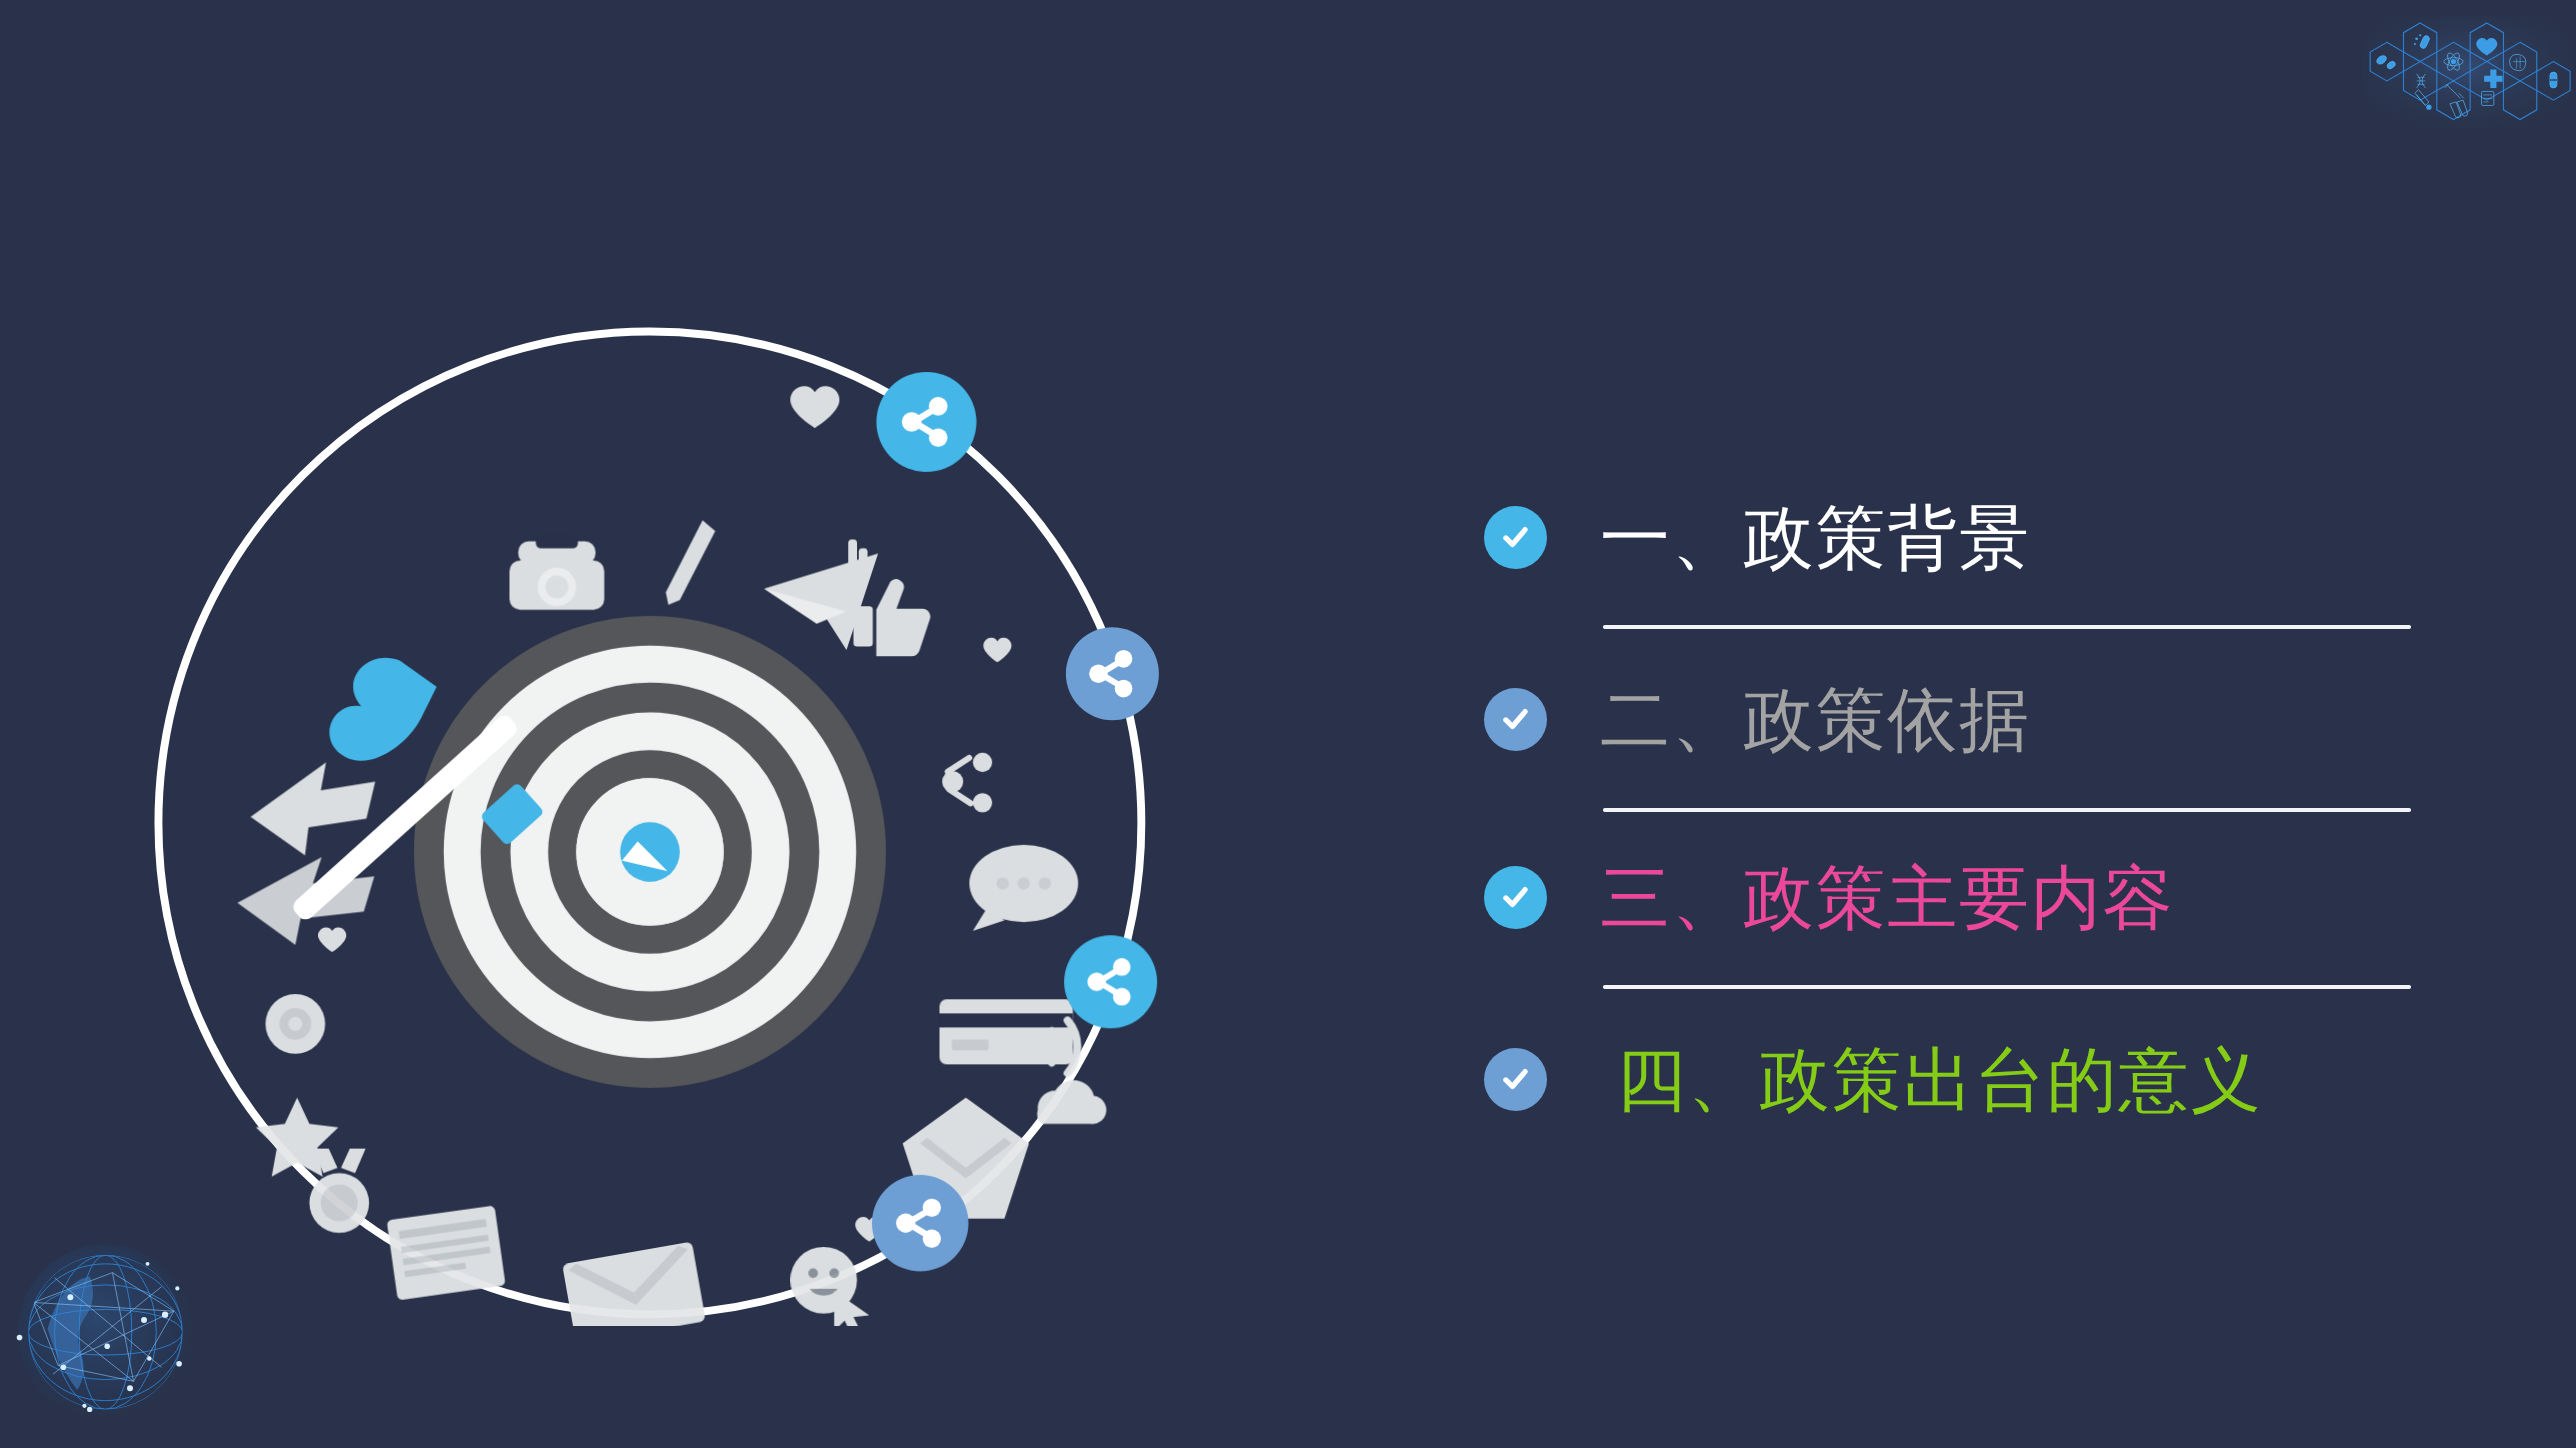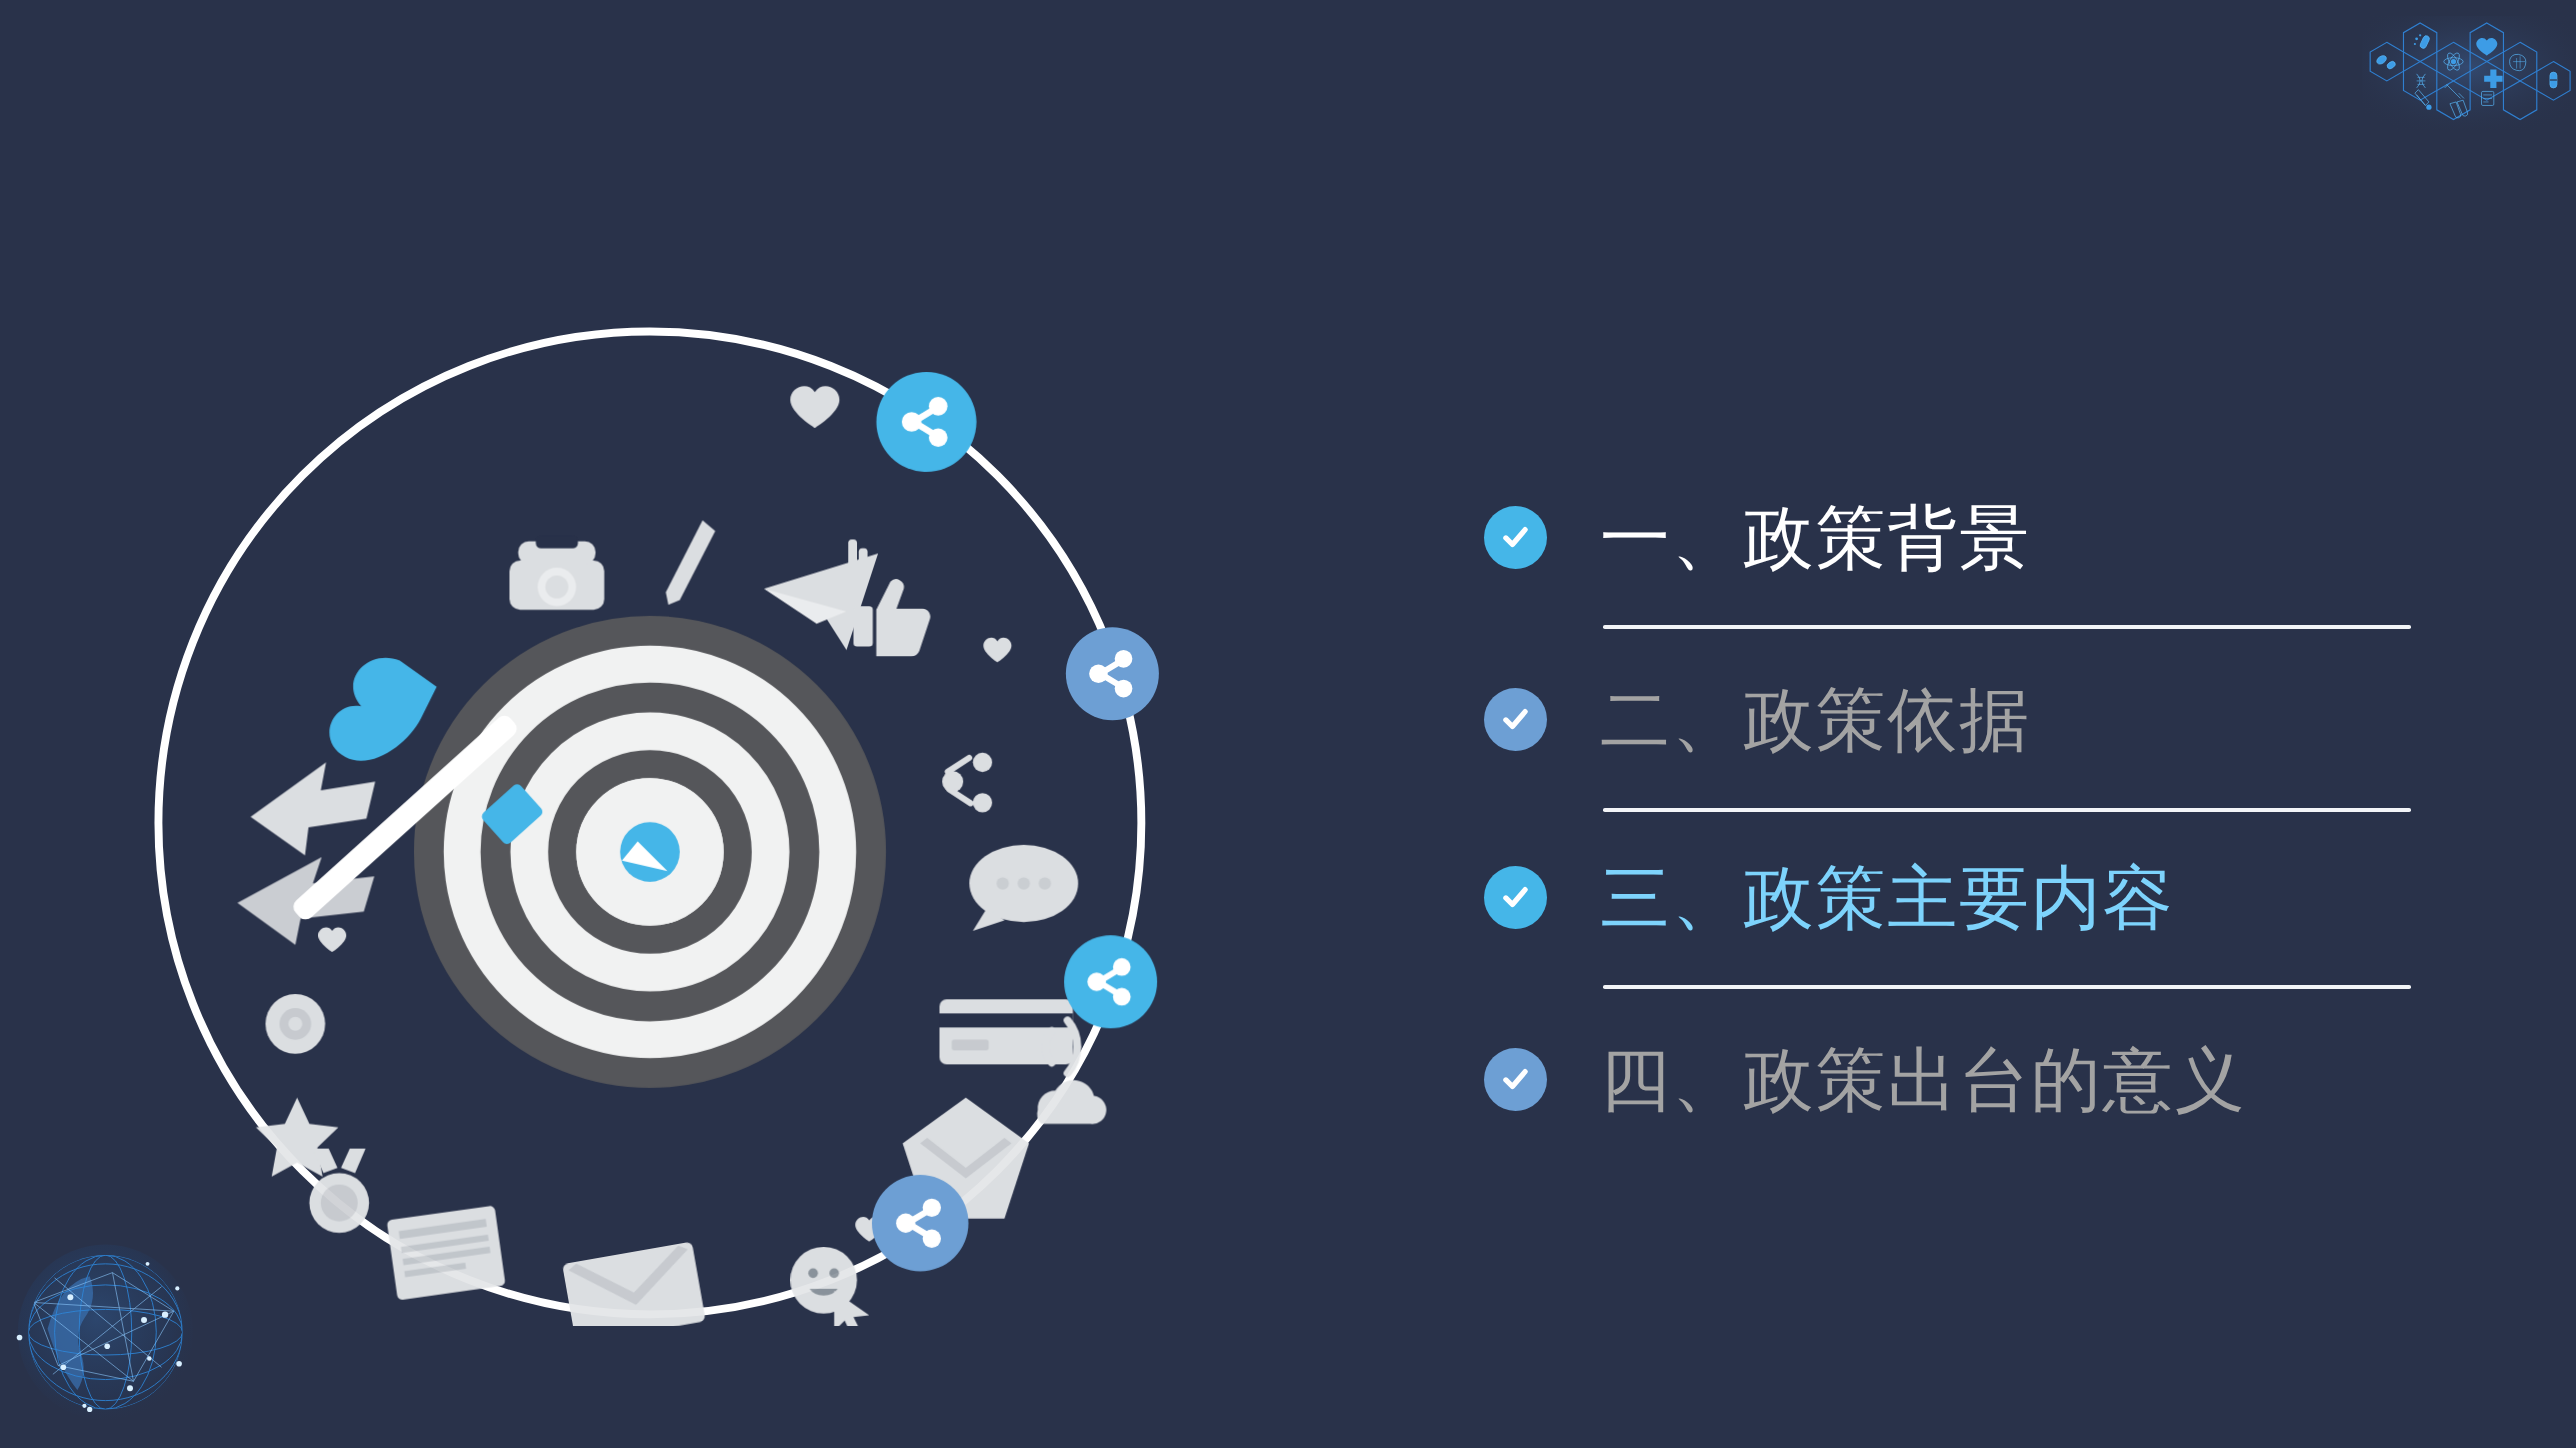--- a/index.html
+++ b/index.html
@@ -358,30 +358,30 @@
       </div>
       <div class="row-label" style="color: #a3a3a3;">二、政策依据</div>
     </div>
 
     <div class="agenda-row" style="top: 378px; position: absolute; left: 0px; width: 100%;">
       <div class="badge" style="background:#45b6e8">
         <svg width="35" height="35" viewBox="0 0 40 40">
           <path d="M9,20.5 L16.5,28 L31,11" fill="none" stroke="#ffffff" stroke-width="6" stroke-linecap="round" stroke-linejoin="round"></path>
         </svg>
       </div>
-      <div class="row-label" style="color: #7dd3fc;">三、政策主要内容</div>
+      <div class="row-label" style="color: #ec4899;">三、政策主要内容</div>
     </div>
 
     <div class="agenda-row" style="top: 560px; position: absolute; left: 0px; width: 100%;">
       <div class="badge" style="background:#6d9fd4">
         <svg width="35" height="35" viewBox="0 0 40 40">
           <path d="M9,20.5 L16.5,28 L31,11" fill="none" stroke="#ffffff" stroke-width="6" stroke-linecap="round" stroke-linejoin="round"></path>
         </svg>
       </div>
-      <div class="row-label" style="color: #a3a3a3;">四、政策出台的意义</div>
+      <div class="row-label" style="color: #84cc16; margin-left: 16px;">四、政策出台的意义</div>
     </div>
 
     <div class="divider d1" style="background: rgb(242, 244, 247);"></div>
     <div class="divider d2" style="background: rgb(242, 244, 247);"></div>
     <div class="divider d3" style="background: rgb(242, 244, 247);"></div>
   </div>
 
 </div>
 
 

